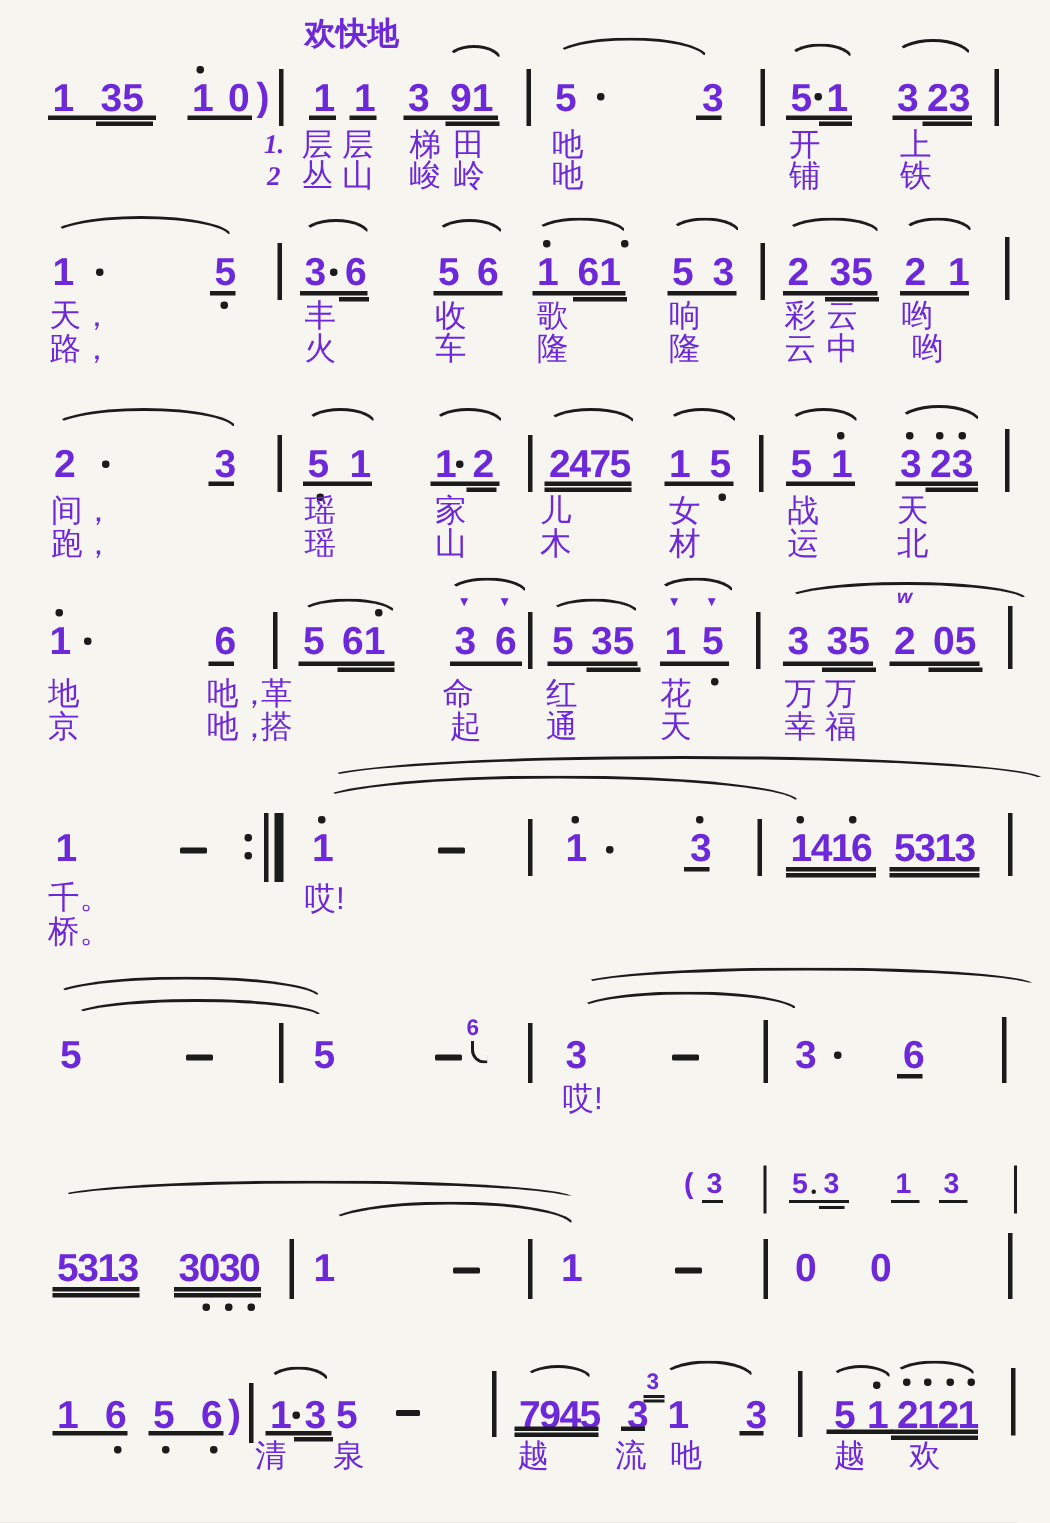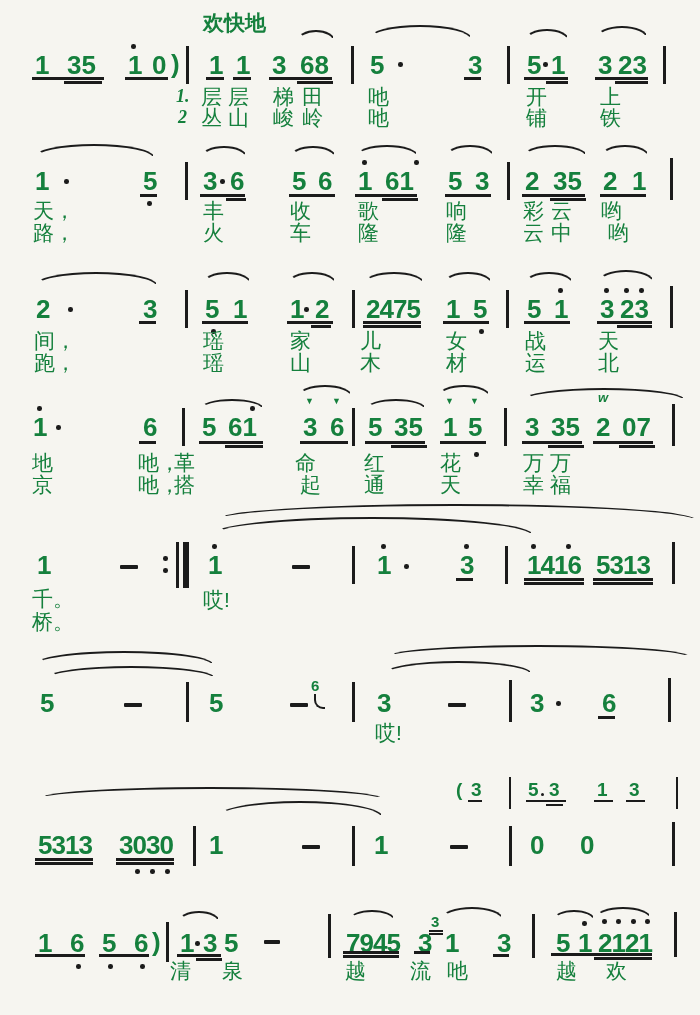--- a/index.html
+++ b/index.html
@@ -1,17 +1,17 @@
 <!DOCTYPE html>
 <html><head>
 <meta charset="utf-8">
 <style>
   html,body{margin:0;padding:0;background:#dedcd6;}
   .page{position:relative;width:700px;height:1015px;margin:0 auto;background:#f6f5f0;overflow:hidden;
-        font-family:"Liberation Sans",sans-serif;color:#15803d;}
+        font-family:"Liberation Sans",sans-serif;color:#6d28d9;}
   .t{position:absolute;white-space:pre;line-height:1;}
   .note{font-weight:700;font-size:26px;font-family:"Liberation Sans",sans-serif;}
   .small{font-weight:700;font-size:19px;}
   .grace{font-weight:700;font-size:15px;}
   .lyric{font-size:21px;font-family:"Liberation Sans",sans-serif;}
   .verse{font-size:18px;font-style:italic;font-weight:700;font-family:"Liberation Serif",serif;}
   .tempo{font-size:21px;font-weight:700;position:absolute;left:203px;top:12px;line-height:1;}
   .acc{font-size:9px;}
   .mark{font-size:13px;font-weight:700;font-style:italic;}
   .line{position:absolute;background:#1b1b1b;}
@@ -36,21 +36,21 @@
     <div class="dotm" style="left: 131px; top: 44px; width: 4.6px; height: 4.6px;"></div>
     <div class="t note" style="left: 152px; top: 52px;">0</div>
     <div class="line" style="left: 125px; top: 77px; width: 43px; height: 2.6px;"></div>
     <div class="t note" style="left: 171px; top: 51px;">)</div>
     <div class="bar" style="left: 186px; top: 46px; width: 2.6px; height: 38px;"></div>
     <div class="t note" style="left: 209px; top: 52px;">1</div>
     <div class="line" style="left: 206px; top: 77px; width: 18px; height: 2.6px;"></div>
     <div class="t note" style="left: 236px; top: 52px;">1</div>
     <div class="line" style="left: 233px; top: 77px; width: 18px; height: 2.6px;"></div>
     <div class="t note" style="left: 272px; top: 52px;">3</div>
-    <div class="t note" style="left: 300px; top: 52px;">68</div>
+    <div class="t note" style="left: 300px; top: 52px;">91</div>
     <div class="arc" style="left: 297px; top: 30px; width: 38px; height: 11px;"></div>
     <div class="line" style="left: 269px; top: 77px; width: 63px; height: 2.6px;"></div>
     <div class="line" style="left: 297px; top: 81px; width: 36px; height: 2.6px;"></div>
     <div class="bar" style="left: 351px; top: 46px; width: 2.6px; height: 38px;"></div>
     <div class="t note" style="left: 370px; top: 52px;">5</div>
     <div class="dotm" style="left: 398px; top: 62px; width: 4.6px; height: 4.6px;"></div>
     <div class="t note" style="left: 468px; top: 52px;">3</div>
     <div class="line" style="left: 464px; top: 77px; width: 17px; height: 2.6px;"></div>
     <div class="arc" style="left: 368px; top: 25px; width: 104px; height: 14px;"></div>
     <div class="bar" style="left: 507px; top: 46px; width: 2.6px; height: 38px;"></div>
@@ -224,21 +224,21 @@
     <div class="dotm" style="left: 474px; top: 452px; width: 4.6px; height: 4.6px;"></div>
     <div class="line" style="left: 440px; top: 441px; width: 46px; height: 2.6px;"></div>
     <div class="arc" style="left: 438px; top: 385px; width: 52px; height: 11px;"></div>
     <div class="bar" style="left: 504px; top: 408px; width: 2.6px; height: 38px;"></div>
     <div class="t note" style="left: 525px; top: 414px;">3</div>
     <div class="t note" style="left: 551px; top: 414px;">35</div>
     <div class="line" style="left: 522px; top: 441px; width: 60px; height: 2.6px;"></div>
     <div class="line" style="left: 548px; top: 445px; width: 36px; height: 2.6px;"></div>
     <div class="t mark" style="left: 598px; top: 391px;">w</div>
     <div class="t note" style="left: 596px; top: 414px;">2</div>
-    <div class="t note" style="left: 622px; top: 414px;">07</div>
+    <div class="t note" style="left: 622px; top: 414px;">05</div>
     <div class="line" style="left: 593px; top: 441px; width: 60px; height: 2.6px;"></div>
     <div class="line" style="left: 619px; top: 445px; width: 36px; height: 2.6px;"></div>
     <div class="arc" style="left: 523px; top: 388px; width: 162px; height: 12px;"></div>
     <div class="bar" style="left: 672px; top: 404px; width: 2.6px; height: 42px;"></div>
     <div class="t lyric" style="left: 32px; top: 452px;">地</div>
     <div class="t lyric" style="left: 138px; top: 452px;">吔，</div>
     <div class="t lyric" style="left: 174px; top: 452px;">革</div>
     <div class="t lyric" style="left: 295px; top: 452px;">命</div>
     <div class="t lyric" style="left: 364px; top: 452px;">红</div>
     <div class="t lyric" style="left: 440px; top: 452px;">花</div>

